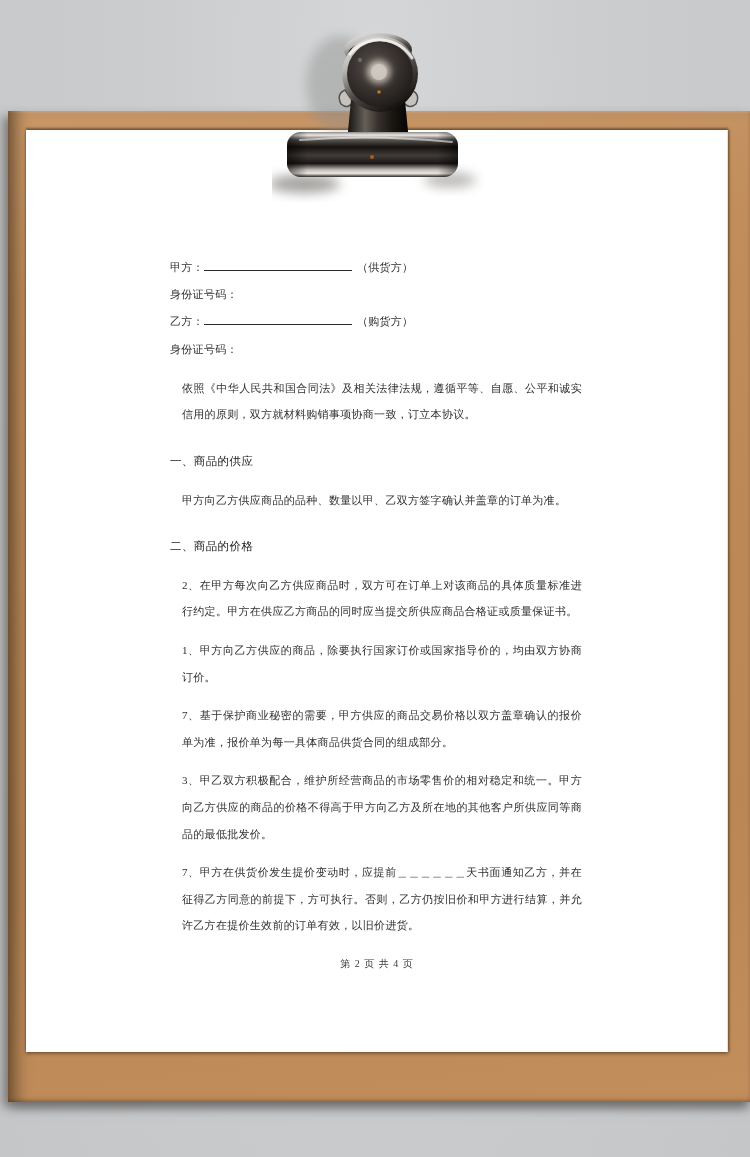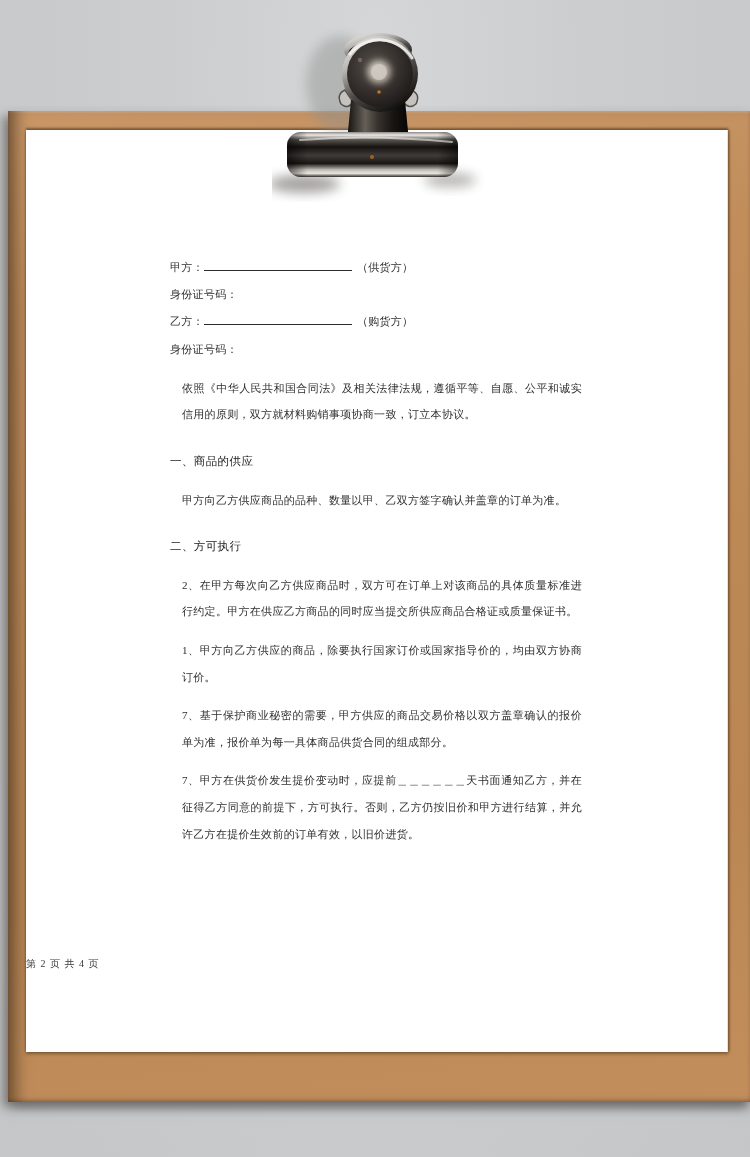--- a/index.html
+++ b/index.html
@@ -42,21 +42,21 @@
   }
   .p-suffix{margin-left:5px;}
   .preamble{margin:26px 0 0 0;}
   .sec{margin:0;}
   .sec-heading{
     margin:20px 0 0 0;font-size:11.5px;font-weight:normal;color:#222;
     line-height:26.6px;letter-spacing:.4px;
   }
   .para{margin:12px;}
   .page-footer{
-    position:absolute;left:0;top:827px;width:100%;text-align:left;
+    position:absolute;left:0;top:827px;width:100%;text-align:center;
     font-size:10px;color:#3a3a3a;letter-spacing:1px;
   }
   .clip-svg{position:absolute;left:272px;top:12px;width:212px;height:190px;}
 </style>
 </head>
 <body>
 
 <div class="wall"></div>
 
 <div class="clipboard">
@@ -74,30 +74,31 @@
       <p class="para preamble">依照《中华人民共和国合同法》及相关法律法规，遵循平等、自愿、公平和诚实信用的原则，双方就材料购销事项协商一致，订立本协议。</p>
       <div id="sections">
   <section class="sec">
     <h3 class="sec-heading">一、商品的供应</h3>
     <div class="sec-body">
               <p class="para">甲方向乙方供应商品的品种、数量以甲、乙双方签字确认并盖章的订单为准。</p>
             </div>
   </section>
 
   <section class="sec">
-    <h3 class="sec-heading">二、方可执行</h3>
+    <h3 class="sec-heading">二、商品的价格</h3>
     <div class="sec-body">
               <p class="para">2、在甲方每次向乙方供应商品时，双方可在订单上对该商品的具体质量标准进行约定。甲方在供应乙方商品的同时应当提交所供应商品合格证或质量保证书。</p>
             </div>
   </section>
 
   <section class="sec">
     <div class="sec-body">
               <p class="para">1、甲方向乙方供应的商品，除要执行国家订价或国家指导价的，均由双方协商订价。</p>
               <p class="para">7、基于保护商业秘密的需要，甲方供应的商品交易价格以双方盖章确认的报价单为准，报价单为每一具体商品供货合同的组成部分。</p>
+              <p class="para">3、甲乙双方积极配合，维护所经营商品的市场零售价的相对稳定和统一。甲方向乙方供应的商品的价格不得高于甲方向乙方及所在地的其他客户所供应同等商品的最低批发价。</p>
               <p class="para">7、甲方在供货价发生提价变动时，应提前＿＿＿＿＿＿天书面通知乙方，并在征得乙方同意的前提下，方可执行。否则，乙方仍按旧价和甲方进行结算，并允许乙方在提价生效前的订单有效，以旧价进货。</p>
             </div>
   </section>
 </div>
     </div>
     <div class="page-footer">第 2 页 共 4 页</div>
   </div>
 </div>
 
 <svg class="clip-svg" viewBox="0 0 212 190" xmlns="http://www.w3.org/2000/svg">

